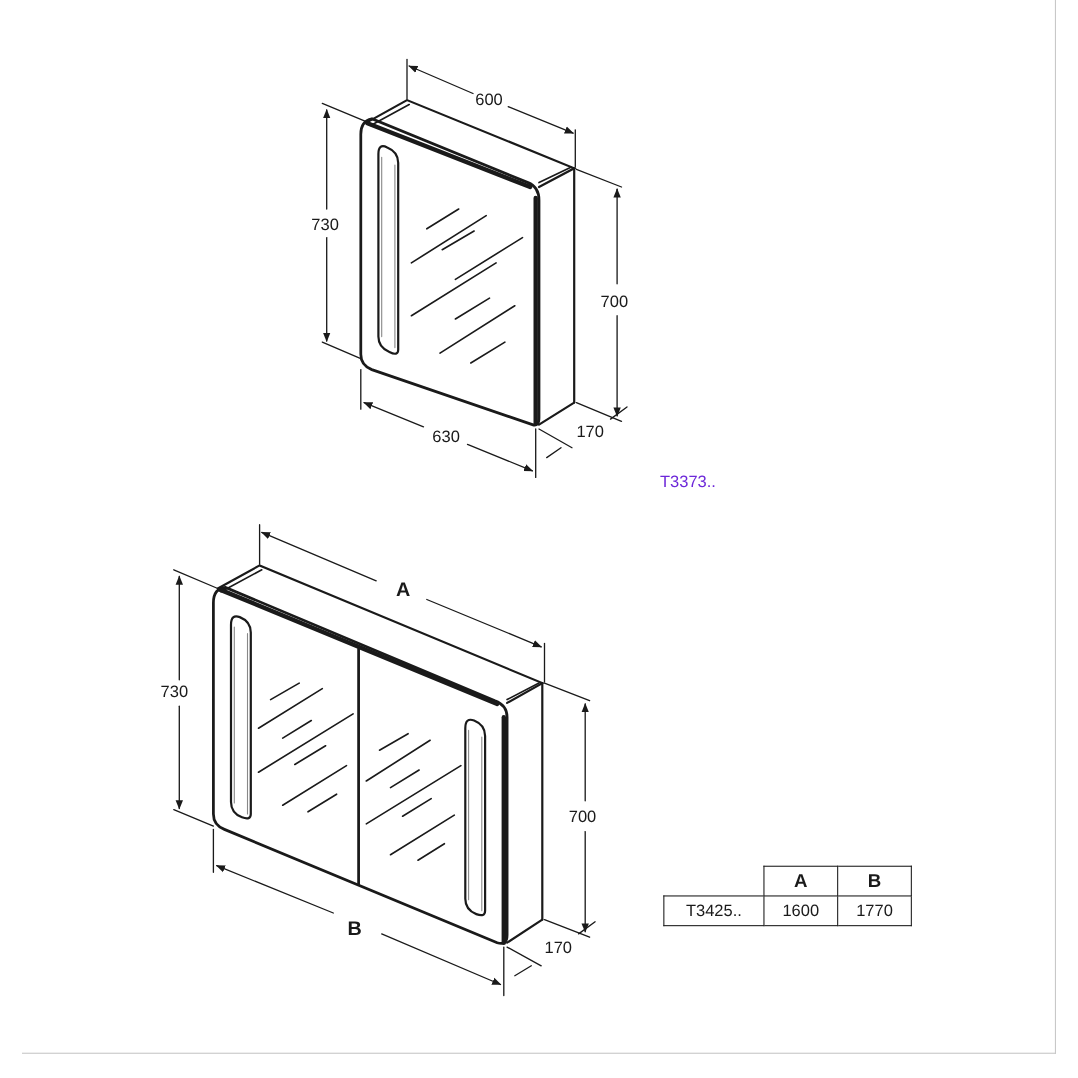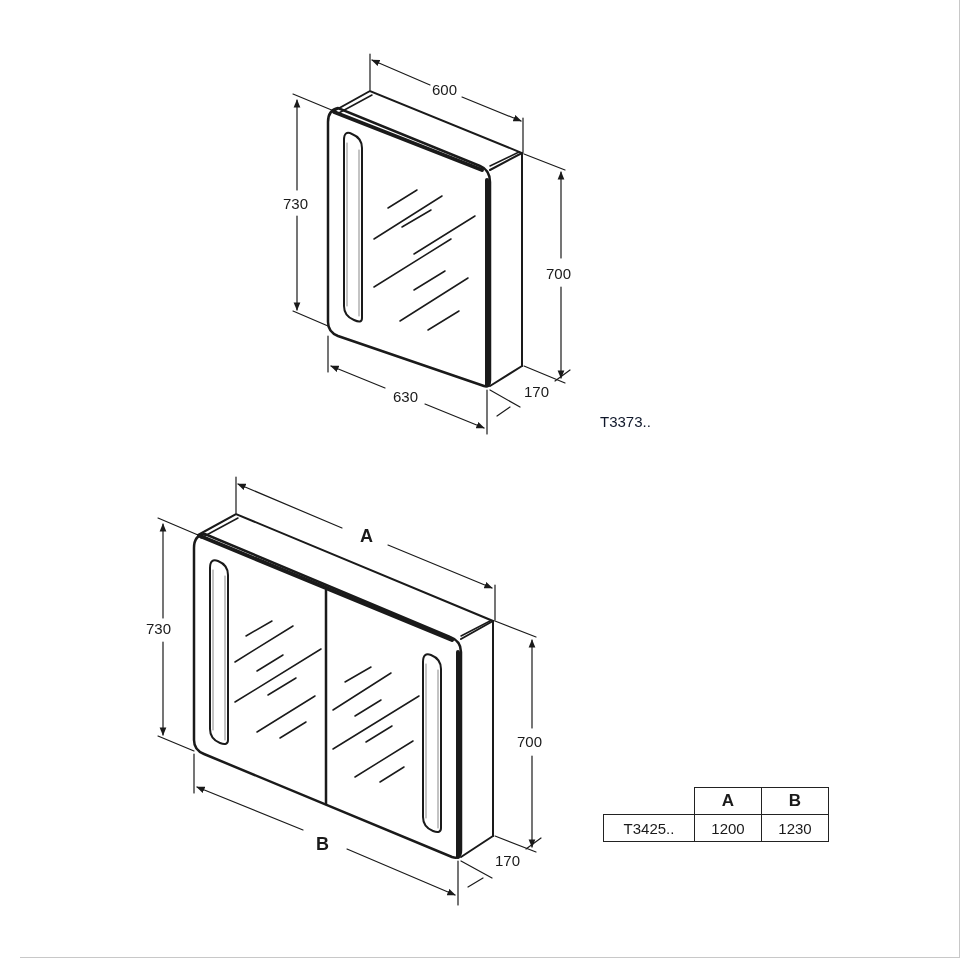--- a/index.html
+++ b/index.html
@@ -3,21 +3,21 @@
 <meta charset="utf-8">
 <style>
   html, body { margin: 0; padding: 0; background: #ffffff; }
   body { width: 980px; height: 980px; position: relative; overflow: hidden; font-family: "Liberation Sans", sans-serif; }
   .frame { position: absolute; left: 0; top: 0; width: 980px; height: 800px; }
   .frame-line-bottom { position: absolute; left: 20px; top: 957px; width: 940px; height: 1px; background: #c8c8c8; }
   .frame-line-right { position: absolute; left: 959px; top: 0; width: 1px; height: 958px; background: #c8c8c8; }
   svg { position: absolute; left: 0; top: 0; }
   .dimtxt { font-family: "Liberation Sans", sans-serif; font-size: 15px; fill: #1a1a1a; }
   .bigtxt { font-family: "Liberation Sans", sans-serif; font-size: 18px; font-weight: bold; fill: #1a1a1a; }
-  .model-label { position: absolute; left: 600px; top: 413px; font-size: 15px; color: #0f172a; }
+  .model-label { position: absolute; left: 600px; top: 430px; font-size: 15px; color: #6d28d9; }
   table.dims { position: absolute; left: 603px; top: 787px; border-collapse: collapse; font-size: 15px; color: #1a1a1a; }
   table.dims td, table.dims th { border: 1.5px solid #222; height: 26px; text-align: center; padding: 0; }
   table.dims th { font-weight: bold; font-size: 17px; }
   table.dims .blank { border: none; }
   table.dims .c0 { width: 90px; }
   table.dims .c1 { width: 66px; }
   table.dims .c2 { width: 66px; }
 </style>
 </head>
 <body>
@@ -169,21 +169,21 @@
 
   <table class="dims">
     <tbody>
         <tr>
       <th class="blank c0"></th>
       <th class="c1">A</th>
       <th class="c2">B</th>
     </tr>
     <tr>
       <td class="c0">T3425..</td>
-      <td class="c1">1200</td>
-      <td class="c2">1230</td>
+      <td class="c1">1600</td>
+      <td class="c2">1770</td>
     </tr>
   </tbody>
     </table>
 
   <div class="frame-line-bottom"></div>
   <div class="frame-line-right"></div>
 </div>
 
 </body></html>

